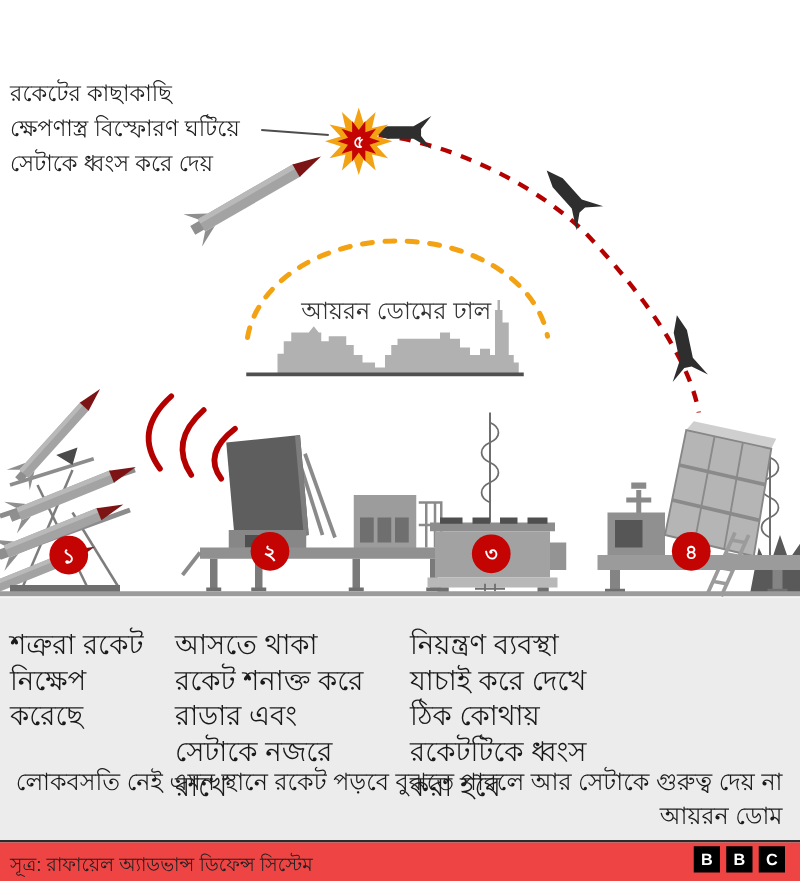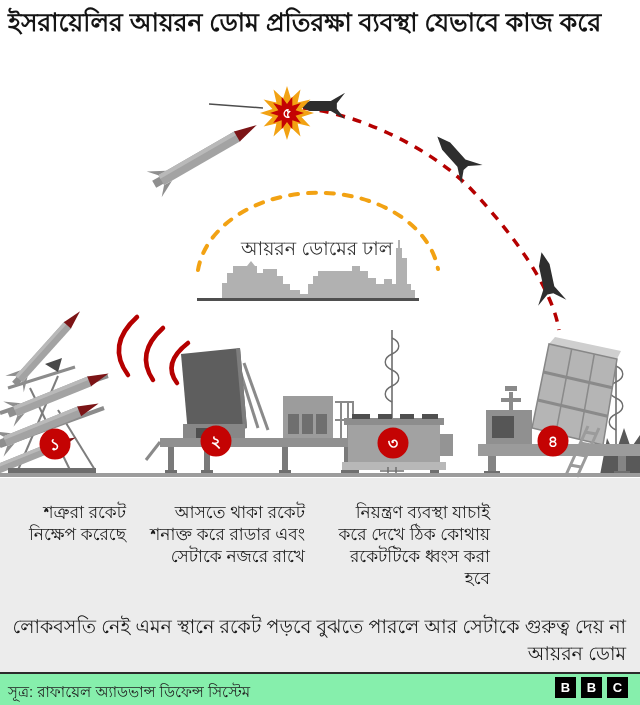--- a/index.html
+++ b/index.html
@@ -20,41 +20,45 @@
   .traj{stroke:var(--red-dark);stroke-width:3.5;fill:none;stroke-dasharray:9 8;stroke-linecap:butt;}
   .dome-arc{stroke:var(--orange);stroke-width:4;fill:none;stroke-dasharray:8 10;stroke-linecap:round;}
   .badge-num{fill:#fff;font-size:16px;font-weight:700;text-anchor:middle;
              font-family:"Liberation Sans","DejaVu Sans",sans-serif;}
   .dome-label{fill:#333;font-size:19px;font-weight:500;text-anchor:middle;
               font-family:"Liberation Sans","DejaVu Sans",sans-serif;}
   .exp-num{fill:#fff;font-size:14px;font-weight:700;text-anchor:middle;
            font-family:"Liberation Sans","DejaVu Sans",sans-serif;}
 
   .band{position:absolute;left:0;top:478px;width:640px;height:194px;background:var(--band-bg);}
-  .step-label{position:absolute;font-size:17px;line-height:1.3;color:var(--text);text-align:right;}
+  .step-label{position:absolute;font-size:22px;line-height:1.3;color:var(--text);}
   .step-1{left:8px;top:24px;width:118px;}
   .step-2{left:140px;top:24px;width:165px;}
   .step-3{left:328px;top:24px;width:162px;}
   .step-4{left:492px;top:24px;width:145px;}
   .note{position:absolute;left:8px;top:136px;width:618px;font-size:19px;line-height:1.4;color:var(--text);text-align:right;}
 
   .footer-rule{position:absolute;left:0;top:672px;width:640px;height:2px;background:#2b2b2b;}
-  .footer{position:absolute;left:0;top:674px;width:640px;height:31px;background:#86efac;text-align:center;}
+  .footer{position:absolute;left:0;top:674px;width:640px;height:31px;background:#ef4444;text-align:center;}
   .source{position:absolute;left:8px;top:6px;font-size:15px;color:#222;}
   .bbc-logo{position:absolute;right:12px;top:3px;display:flex;gap:5px;}
   .bbc-sq{width:21px;height:21px;background:#000;color:#fff;display:flex;
           align-items:center;justify-content:center;font-size:13px;font-weight:700;}
 </style>
 </head>
 <body>
 
 <div class="stage">
 
-  <div class="title">ইসরায়েলির আয়রন ডোম প্রতিরক্ষা ব্যবস্থা যেভাবে কাজ করে</div>
-
+
+  <div class="annotation">
+    <div>রকেটের কাছাকাছি</div>
+    <div>ক্ষেপণাস্ত্র বিস্ফোরণ ঘটিয়ে</div>
+    <div>সেটাকে ধ্বংস করে দেয়</div>
+  </div>
 
   <svg class="diagram-svg" viewBox="0 0 640 420">
     <defs>
       <g id="grocket">
         <polygon points="-5,36 -13,51 -5,44" fill="#8f8f8f"></polygon>
         <polygon points="5,36 13,51 5,44" fill="#8f8f8f"></polygon>
         <rect x="-3.5" y="42" width="7" height="9" fill="#8f8f8f"></rect>
         <rect x="-5" y="-33" width="10" height="77" fill="var(--equipment-gray)"></rect>
         <rect x="-5" y="-33" width="3.5" height="77" fill="#b9b9b9"></rect>
         <polygon points="0,-52 5,-32 -5,-32" fill="var(--nose-red)"></polygon>

